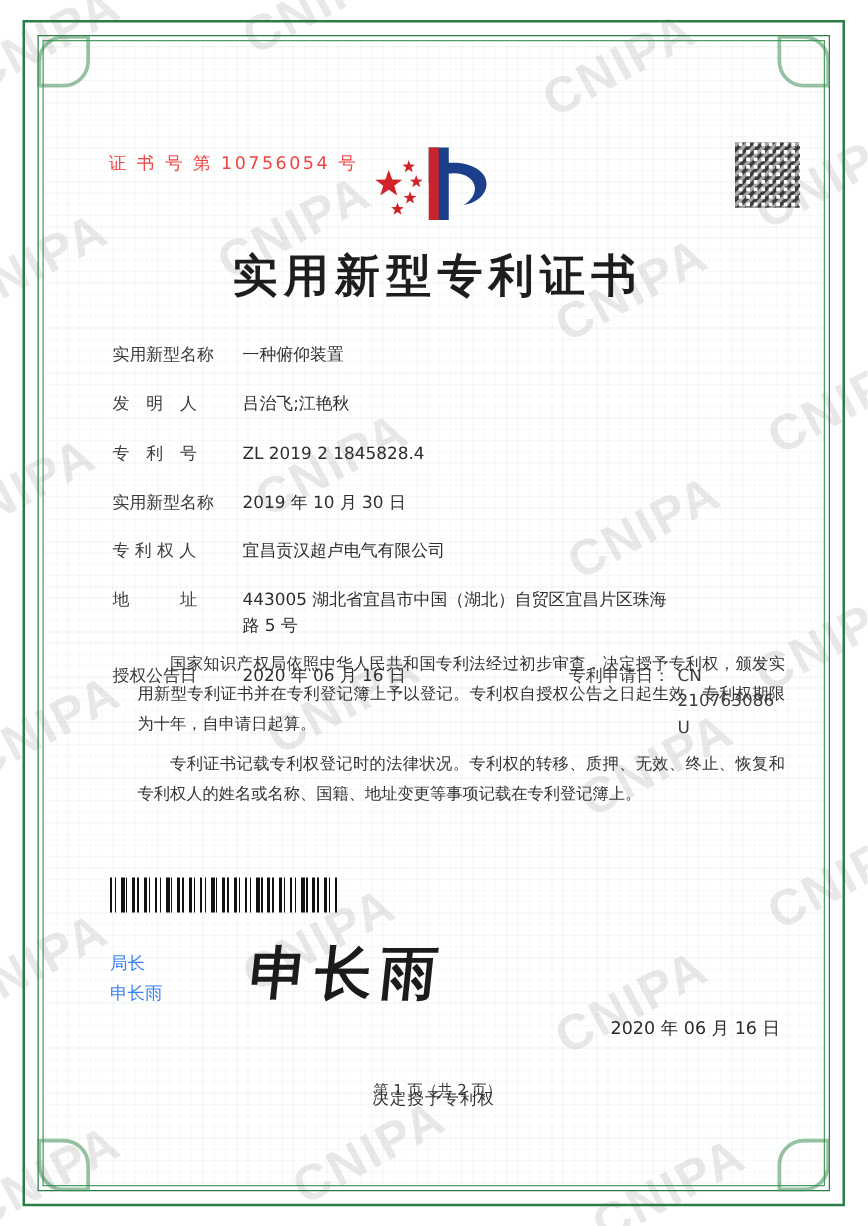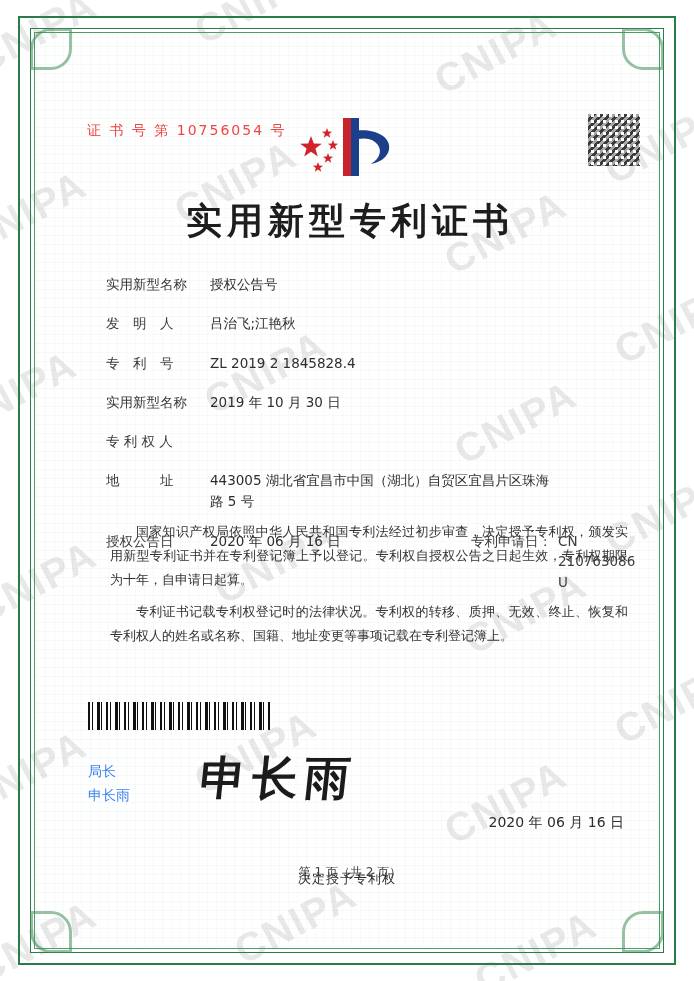--- a/index.html
+++ b/index.html
@@ -166,21 +166,20 @@
 
   
   .fields {
     position: absolute;
     left: 30px;
     right: 10px;
     top: 232px;
     font-size: 13.5px;
     color: #3d3d3d;
     font-family: "DejaVu Sans", sans-serif;
-    margin-left: 16px;
   }
   .row {
     display: flex;
     align-items: flex-start;
     margin-bottom: 19px;
     line-height: 1.5;
   }
   .label {
     flex: 0 0 104px;
     white-space: pre;
@@ -337,40 +336,41 @@
         </g>
       </svg>
     </div>
 
     <div class="cert-title">实用新型专利证书</div>
 
     <div class="fields">
 
       <div class="row">
         <div class="label">实用新型名称</div>
-        <div class="value">授权公告号</div>
+        <div class="value">一种俯仰装置</div>
       </div>
 
       <div class="row">
         <div class="label">发　明　人</div>
         <div class="value">吕治飞;江艳秋</div>
       </div>
 
       <div class="row">
         <div class="label">专　利　号</div>
         <div class="value">ZL 2019 2 1845828.4</div>
       </div>
 
       <div class="row">
         <div class="label">实用新型名称</div>
         <div class="value">2019 年 10 月 30 日</div>
       </div>
 
       <div class="row">
         <div class="label">专 利 权 人</div>
+        <div class="value">宜昌贡汉超卢电气有限公司</div>
       </div>
 
       <div class="row">
         <div class="label">地　　　址</div>
         <div class="value multiline" style="white-space:pre-line;">443005 湖北省宜昌市中国（湖北）自贸区宜昌片区珠海
 路 5 号</div>
       </div>
 
       <div class="row two">
         <div class="label">授权公告日</div>

